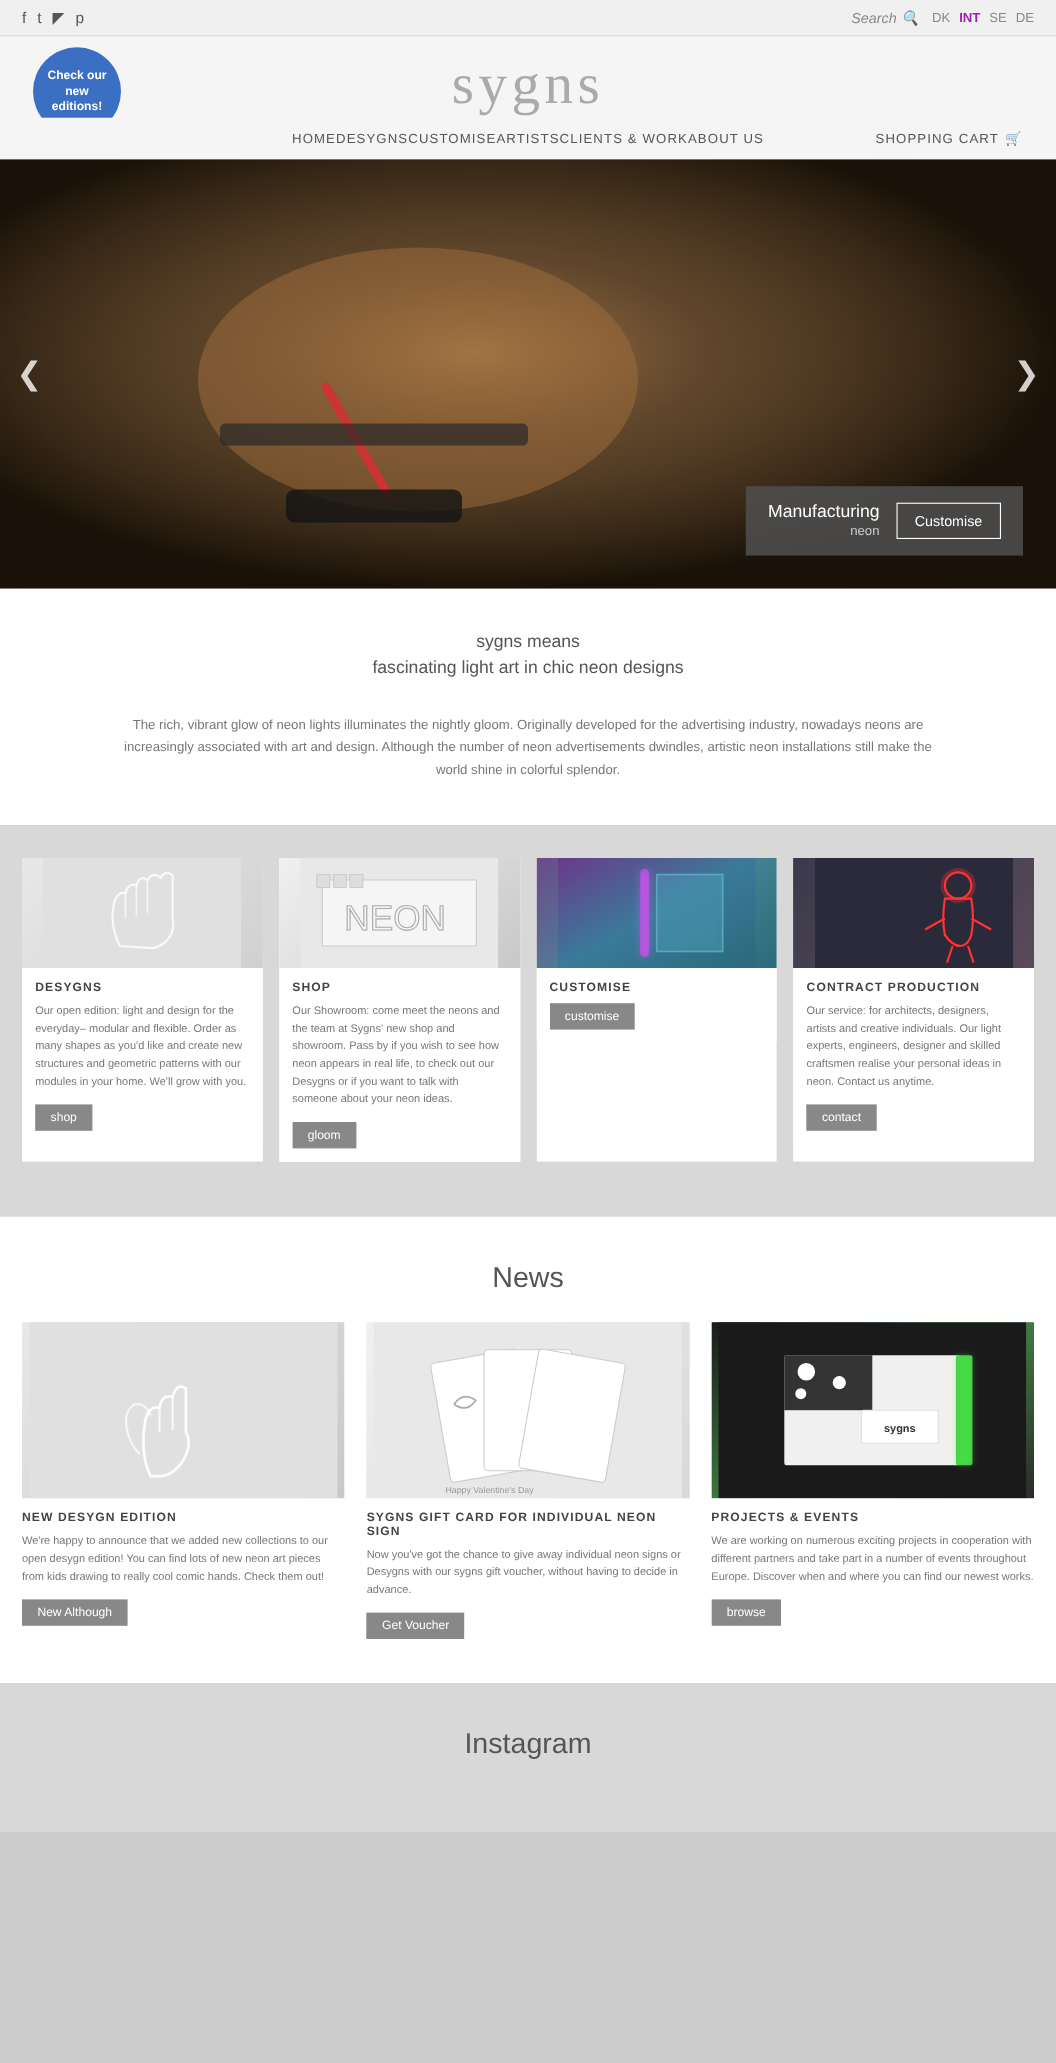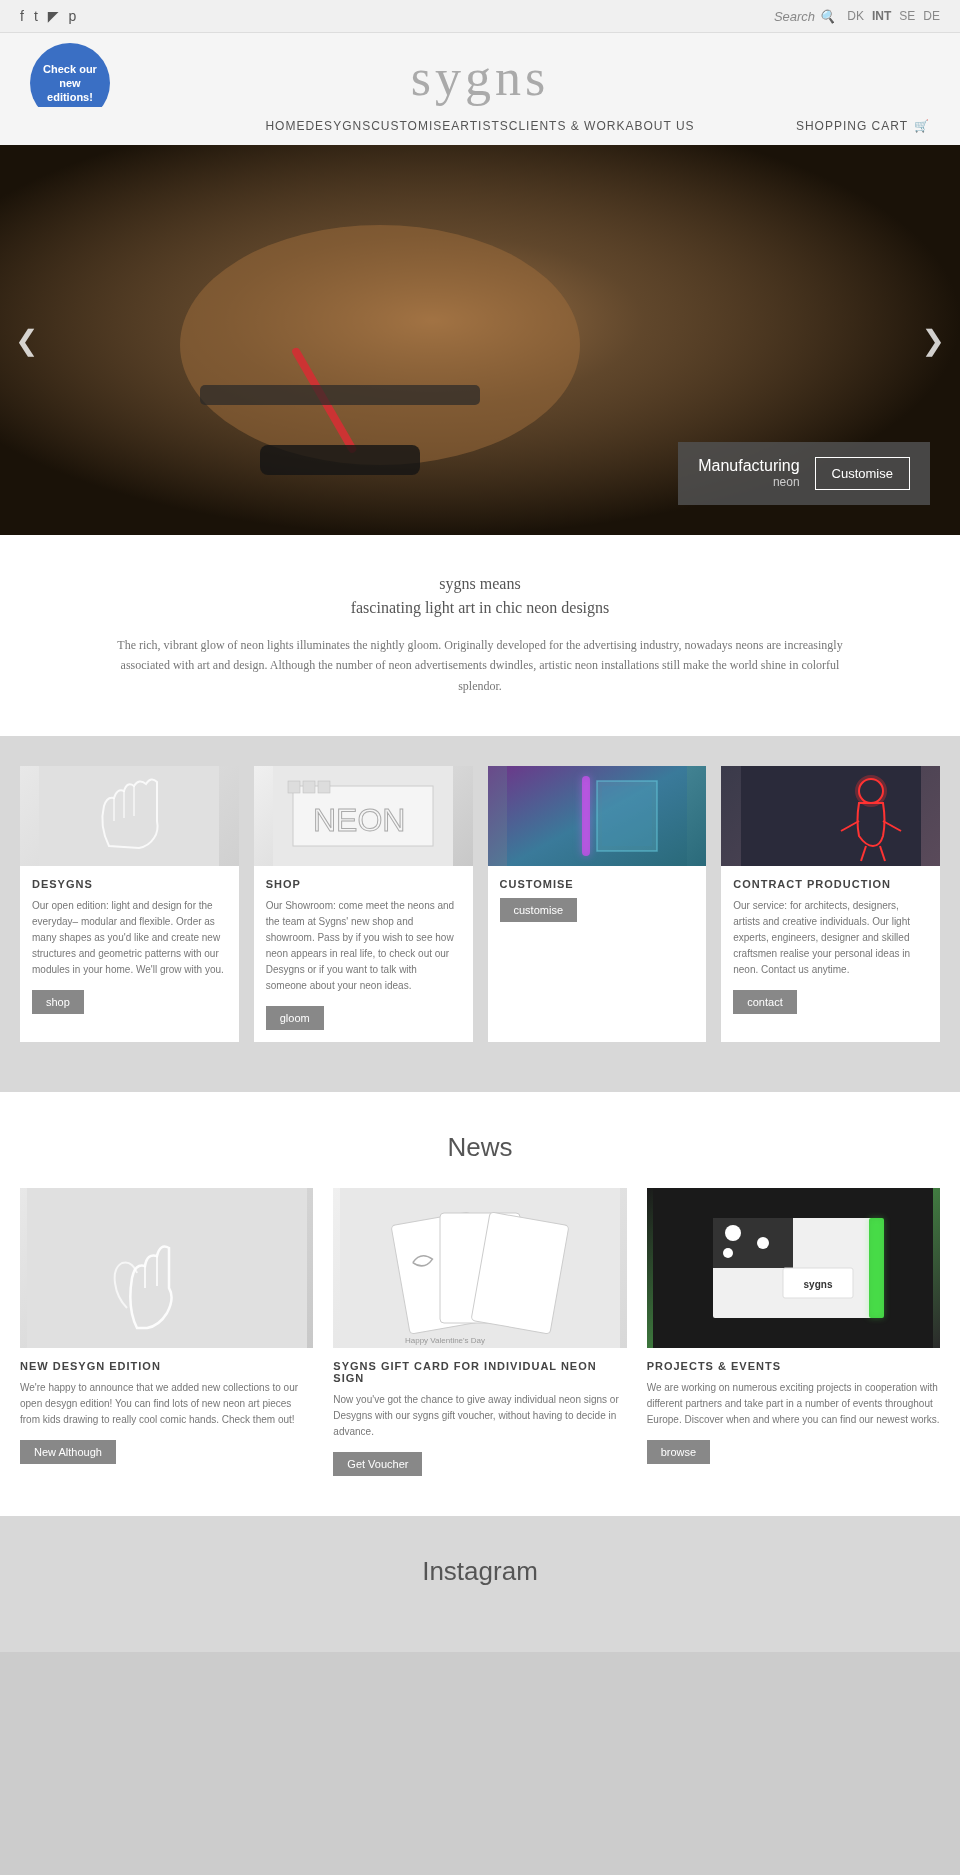--- a/index.html
+++ b/index.html
@@ -13,21 +13,21 @@
       justify-content: space-between;
       padding: 8px 20px;
       border-bottom: 1px solid #ddd;
     }
     .social-icons { display: flex; gap: 10px; }
     .social-icon { font-size: 14px; color: #555; cursor: pointer; }
     .top-right { display: flex; align-items: center; gap: 12px; }
     .search-box { display: flex; align-items: center; gap: 4px; color: #888; font-size: 13px; font-style: italic; }
     .lang-options { display: flex; gap: 8px; font-size: 12px; color: #888; }
     .lang-options span { cursor: pointer; }
-    .lang-options span.active { color: #737373; font-weight: bold; }
+    .lang-options span.active { color: #a21caf; font-weight: bold; }
 
     
     .header {
       background: #f5f5f5;
       text-align: center;
       padding: 15px 0 0 0;
       position: relative;
     }
     .site-title {
       font-size: 52px;
@@ -148,31 +148,30 @@
       cursor: pointer;
       background: transparent;
       white-space: nowrap;
     }
 
     
     .intro {
       background: white;
       text-align: center;
       padding: 40px 105px;
-      font-family: Liberation Serif, serif;
     }
     .intro-title {
       font-size: 16px;
       color: #555;
       margin-bottom: 6px;
     }
     .intro-subtitle {
       font-size: 16px;
       color: #555;
-      margin-bottom: 18px;
+      margin-bottom: 32px;
     }
     .intro-text {
       font-size: 12px;
       color: #777;
       line-height: 1.7;
     }
 
     
     .cards-section {
       background: #d8d8d8;

